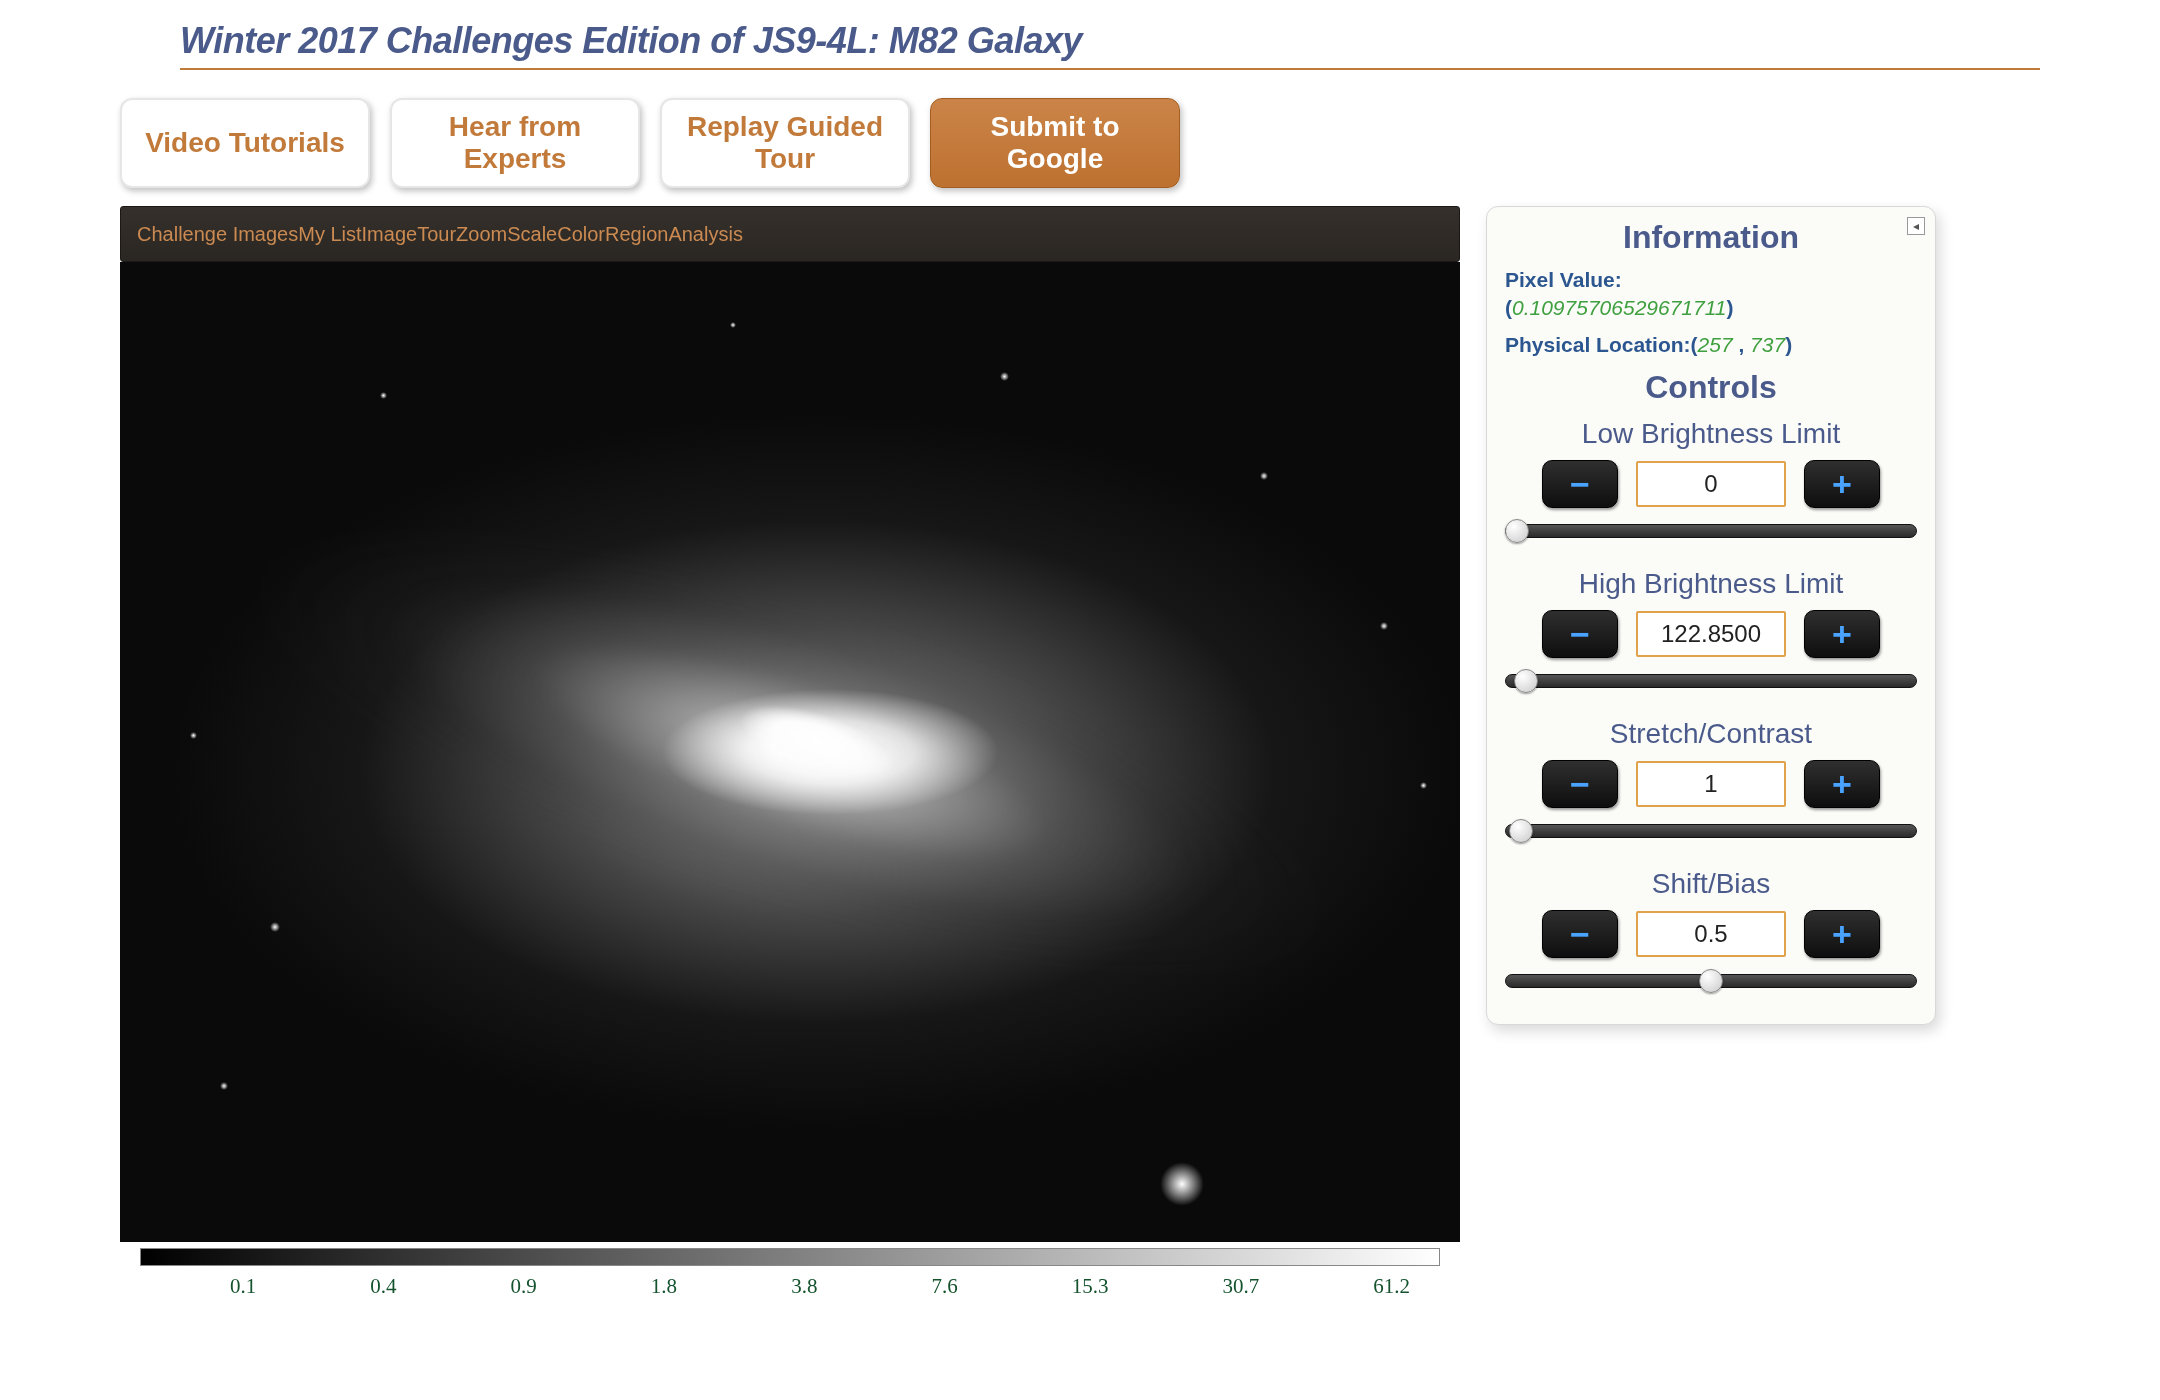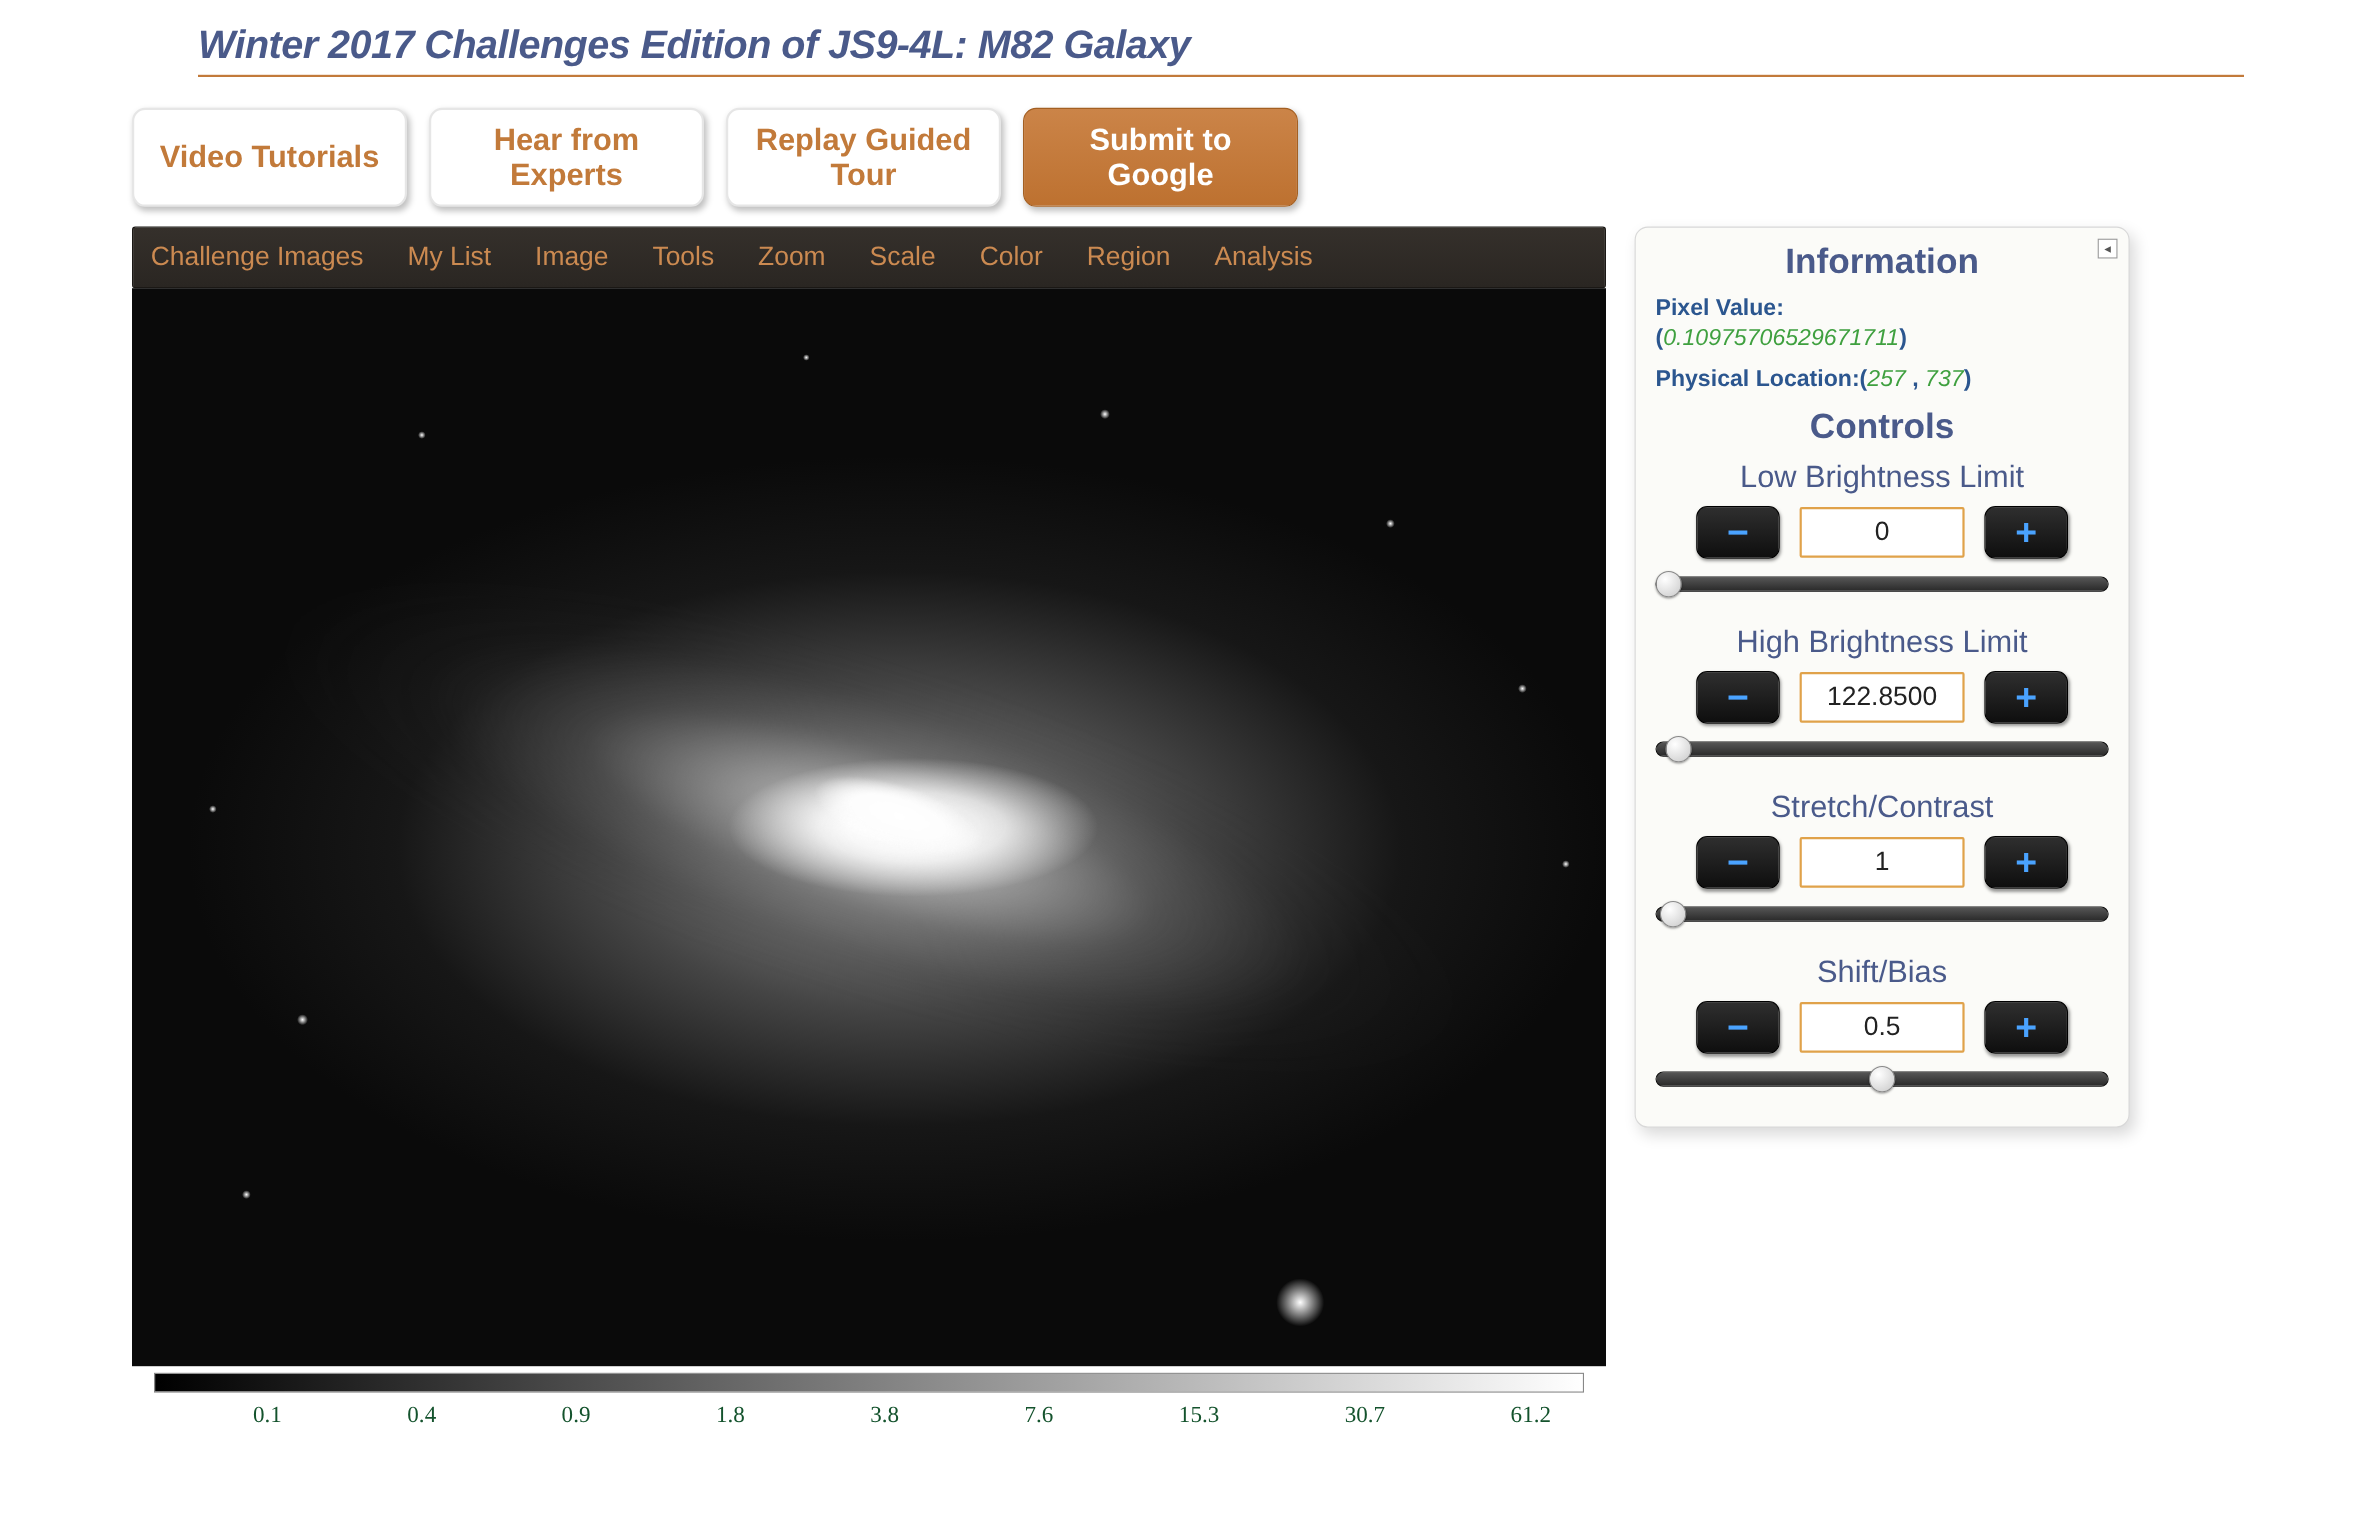--- a/index.html
+++ b/index.html
@@ -67,22 +67,21 @@
     width: 1340px;
   }
   .menubar {
     background: linear-gradient(#35302b, #2a2622);
     border: 1px solid #1b1815;
     border-radius: 3px;
     height: 56px;
     display: flex;
     align-items: center;
     padding: 0 16px;
-    gap: 40px;
-    font-size: 24px;
+    font-size: 20px;
     color: #cb8a51;
   }
   .menubar .mitem {
     cursor: pointer;
     white-space: nowrap;
   }
   .image-canvas {
     width: 1340px;
     height: 980px;
     background: radial-gradient(ellipse 240px 90px at 53% 50%, #ffffff 0%, #fefefe 25%, #f0f0f0 35%, rgba(255,255,255,0) 70%),
@@ -252,21 +251,21 @@
     <div class="big-btn white">Replay Guided Tour</div>
     <div class="big-btn orange">Submit to Google</div>
   </div>
 
   <div class="main-area">
     <div class="viewer-col">
       <div class="menubar">
         <span class="mitem">Challenge Images</span>
         <span class="mitem">My List</span>
         <span class="mitem">Image</span>
-        <span class="mitem">Tools</span>
+        <span class="mitem">Tour</span>
         <span class="mitem">Zoom</span>
         <span class="mitem">Scale</span>
         <span class="mitem">Color</span>
         <span class="mitem">Region</span>
         <span class="mitem">Analysis</span>
       </div>
 
       <div class="image-canvas">
         <div class="galaxy-disk"></div>
         <div class="core"></div>

